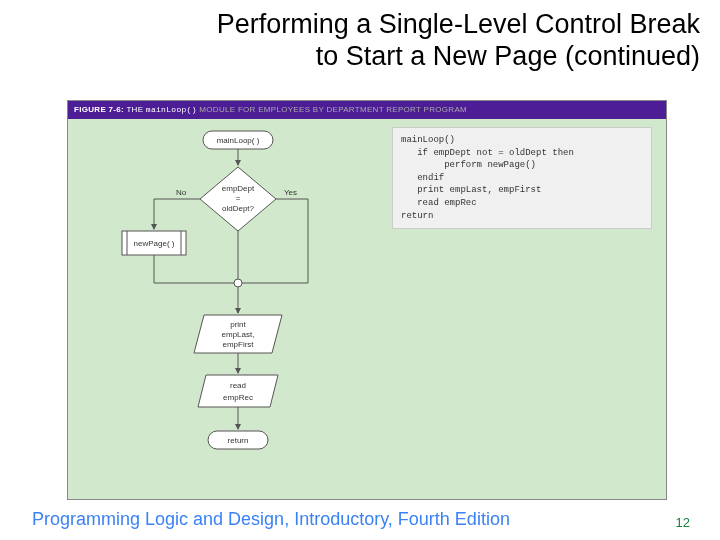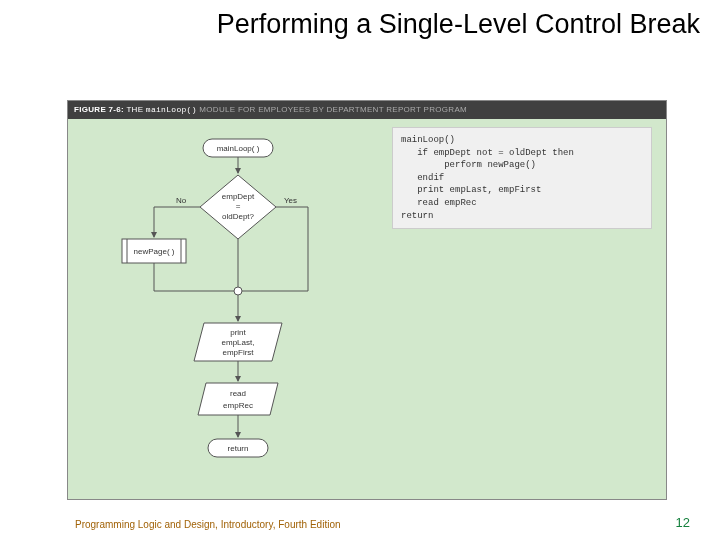--- a/index.html
+++ b/index.html
@@ -27,42 +27,42 @@
     height: 400px;
     background: #d2e8cc;
     border: 1px solid #888;
   }
   .figure-header {
     position: absolute;
     left: 0;
     top: 0;
     width: 100%;
     height: 18px;
-    background: #404040;
+    background: #4c1d95;
     color: #fff;
     font-size: 8px;
     padding: 4px 6px;
     letter-spacing: 0.3px;
   }
   .figure-header .code-inline {
     font-family: "Courier New", monospace;
     color: #fff;
   }
   .figure-header .label-bold {
     font-weight: bold;
   }
   .figure-header .rest {
     color: #aaa;
     font-weight: normal;
   }
 
   .flowchart {
     position: absolute;
     left: 30px;
-    top: 30px;
+    top: 22px;
     width: 260px;
     height: 370px;
   }
   svg { width: 100%; height: 100%; }
   .node-text {
     font-family: Arial, sans-serif;
     font-size: 8px;
     fill: #333;
     text-anchor: middle;
   }
@@ -82,37 +82,37 @@
     font-family: "Courier New", monospace;
     font-size: 9px;
     line-height: 1.4;
     color: #333;
     white-space: pre;
   }
   .footer-left {
     position: absolute;
     left: 32px;
     bottom: 10px;
-    font-size: 10px;
-    color: #a16207;
-    margin-left: 43px;
+    font-size: 18px;
+    color: #3b82f6;
   }
   .footer-right {
     position: absolute;
     right: 30px;
     bottom: 10px;
     font-size: 13px;
     color: #15803d;
   }
 </style>
 </head>
 <body>
 
 <div class="title">
   <span>Performing a Single-Level Control Break</span><br>
+  <span>to Start  a New Page (continued)</span>
 </div>
 
 <div class="figure-area">
   <div class="figure-header">
     <span class="label-bold">FIGURE 7-6:</span>
     <span> THE </span>
     <span class="code-inline">mainLoop()</span>
     <span class="rest"> </span>
     <span class="rest">MODULE FOR EMPLOYEES BY DEPARTMENT REPORT PROGRAM</span>
   </div>

